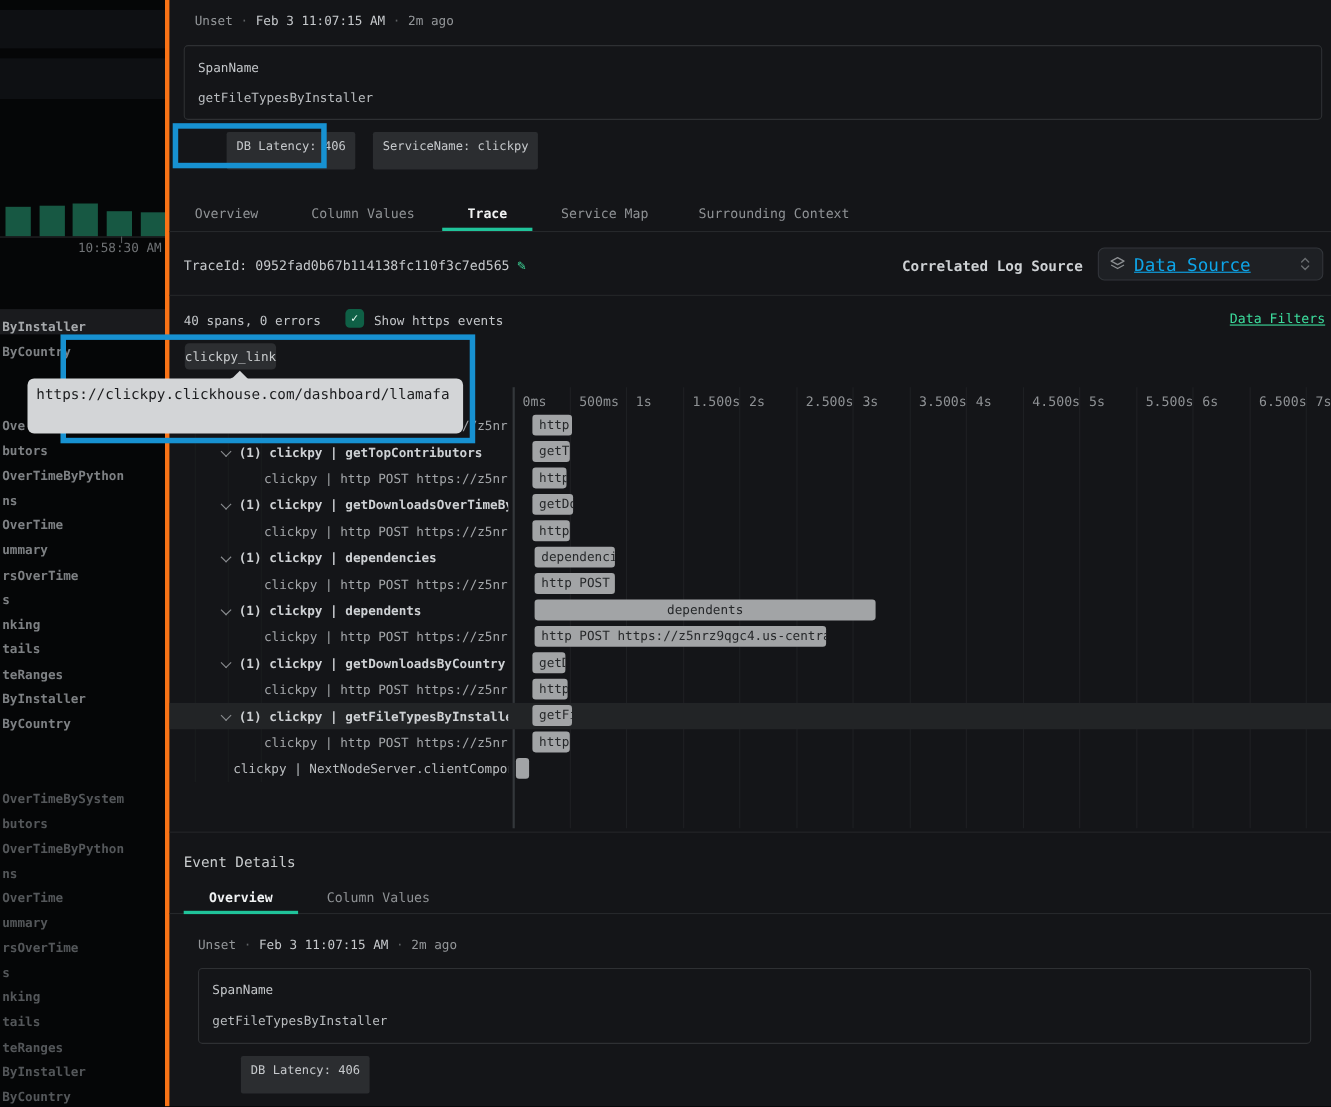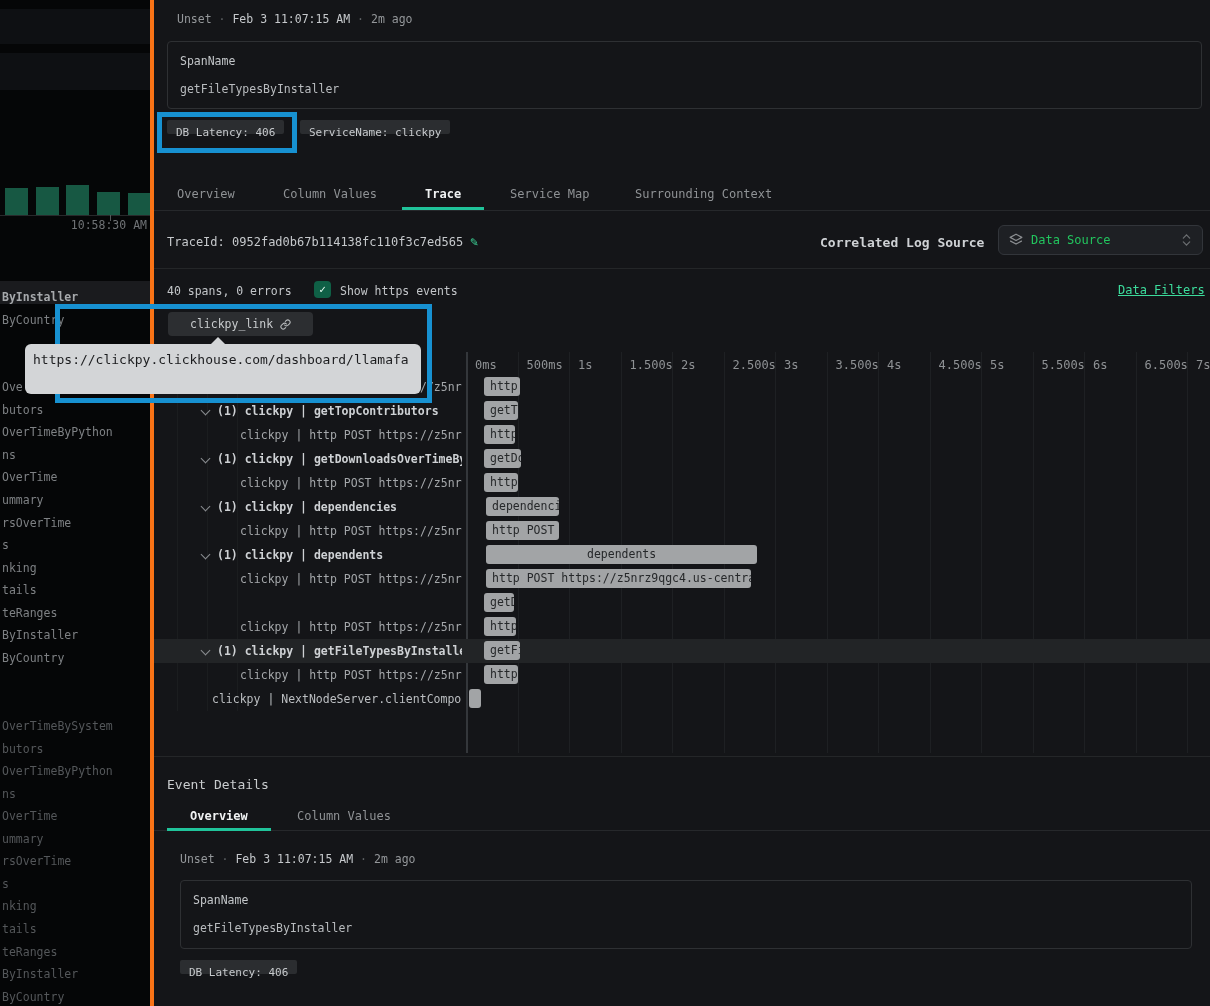--- a/index.html
+++ b/index.html
@@ -8,44 +8,44 @@
         background:#050607;}
   .abs{position:absolute;}
   
   #underlay{position:absolute;left:0;top:0;width:150px;height:1006px;overflow:hidden;background:#050607;}
   .band{position:absolute;left:0;width:150px;background:#0e1013;}
   #hist{position:absolute;left:0;top:0;width:150px;height:215px;overflow:hidden;}
   .hbar{position:absolute;background:#175843;}
   #hist-base{position:absolute;left:0;top:215px;width:150px;height:1px;background:#28292b;}
   #hist-tick{position:absolute;left:110px;top:215px;width:1px;height:6px;background:#55585a;}
   #hist-time{position:absolute;right:3px;top:218px;color:#707376;}
-  .side-item{position:absolute;left:2px;white-space:nowrap;color:#7e8184;}
+  .side-item{position:absolute;left:2px;white-space:nowrap;color:#7e8184;font-weight:bold;}
   .side-item.dim{color:#54575a;}
   .side-item.hl{color:#a6a9ac;font-weight:bold;}
   .side-band{position:absolute;left:0;width:150px;height:23px;background:#1a1b1e;}
   
   #drawer{position:absolute;left:150px;top:0;width:1060px;height:1006px;background:#141518;
           border-left:4px solid #f97316;box-sizing:border-box;}
   .hdr-line{position:absolute;left:23px;white-space:nowrap;}
   .t-dim{color:#94979a;} .t-sep{color:#5f6265;} .t-mid{color:#c6c9cc;}
   .card{position:absolute;border:1px solid #2e3033;border-radius:4px;background:#141518;}
   .card .lbl{position:absolute;left:12px;color:#c3c6c9;}
   .card .val{position:absolute;left:12px;color:#b9bcbf;}
-  .badge{position:absolute;height:14px;line-height:25px;padding:0 9px;background:#2b2d30;
-         color:#c6c9cc;font-size:11px;border-radius:2px;white-space:nowrap;}
+  .badge{position:absolute;height:34px;line-height:25px;padding:0 9px;background:#2b2d30;
+         color:#c6c9cc;font-size:11px;border-radius:2px;white-space:nowrap;margin-left:39px;}
   .bluebox{position:absolute;border:5px solid #1791d1;box-sizing:border-box;}
   .tabsline{position:absolute;left:0;width:1060px;border-bottom:1px solid #26282b;}
   .tab{position:absolute;color:#8f9295;font-size:12px;white-space:nowrap;cursor:pointer;}
   .tab.active{color:#f0f2f3;font-weight:bold;}
   .tab.active::after{content:"";position:absolute;left:-23px;right:-23px;bottom:-9px;height:3px;background:#20c39a;}
   .etab.active::after{bottom:-8px;}
   .pencil{color:#3edc9c;font-size:13px;}
   .select{position:absolute;width:205px;height:30px;background:#1e2024;border:1px solid #32353a;
           border-radius:6px;box-sizing:border-box;display:flex;align-items:center;padding:0 10px;gap:8px;}
-  .select .ph{color:#22c55e;font-size:12px;flex:1;}
+  .select .ph{color:#0ea5e9;font-size:16px;flex:1;text-decoration:underline;}
   .greenlink{color:#3cdc9c;text-decoration:underline;font-size:12px;}
   .checkbox{position:absolute;width:17px;height:17px;border-radius:4px;background:#0f6046;
             color:#eafff5;font-size:11px;line-height:17px;text-align:center;font-weight:bold;}
   
   .gline{position:absolute;width:1px;background:#1e2023;}
   .gline.main{width:2px;background:#34373b;}
   .guide{position:absolute;width:1px;background:#1b1d1f;}
   .tick-lbl{position:absolute;color:#8f9295;font-size:12px;white-space:nowrap;}
   .wrow{position:absolute;left:0;width:1060px;height:24px;}
   .wrow.sel{background:#222426;}
@@ -54,22 +54,22 @@
   .wlabel.parent{color:#ced1d4;font-weight:bold;}
   .wlabel.child{color:#a4a7aa;}
   .wlabel.root{color:#bcbfc2;}
   .chev{position:absolute;top:8px;width:6px;height:6px;border-right:1.5px solid #8a8d90;
         border-bottom:1.5px solid #8a8d90;transform:rotate(45deg);}
   .sbar{position:absolute;top:2px;height:19px;line-height:19px;background:#a2a4a6;color:#26282a;
         border-radius:3px;overflow:hidden;white-space:nowrap;padding:0 6px;box-sizing:border-box;}
   .sbar.center{text-align:center;}
   .divline{position:absolute;left:0;width:1060px;height:1px;background:#242628;}
   
-  #popup-badge{position:absolute;height:24px;line-height:24px;padding:0 22px;background:#2c2e31;
-               border-radius:4px;color:#c9ccce;display:flex;align-items:center;gap:7px;z-index:31;}
+  #popup-badge{position:absolute;height:24px;line-height:24px;padding:0 0;background:#2c2e31;
+               border-radius:4px;color:#c9ccce;display:flex;align-items:center;gap:7px;z-index:31;flex-direction:column;}
   #tooltip{position:absolute;background:#d3d5d7;border-radius:6px;color:#1b1c1e;font-size:13px;
            line-height:21px;padding:5px 0 0 8px;z-index:32;box-sizing:border-box;}
   #caret{position:absolute;width:0;height:0;border-left:8px solid transparent;border-right:8px solid transparent;
          border-bottom:8px solid #d3d5d7;z-index:32;}
   svg.ic{display:block;}
 </style>
 </head>
 <body>
 
 <div id="root">
@@ -255,29 +255,33 @@
           <div class="wlabel child">
             <div style="position: absolute; left: 73px; top: 0px; white-space: nowrap;">clickpy | http POST https://z5nrz</div>
           </div>
           <div class="sbar" style="left: 332.085px; width: 72.615px;">http POST https://z5nrz9qgc4.us-central</div>
         </div>
         <div class="wrow" style="top: 543px;">
           <div class="wlabel parent">
             <div class="chev" style="left: 35px;"></div>
             <div style="position: absolute; left: 50px; top: 0px; white-space: nowrap;">(1) clickpy | dependents</div>
           </div>
-          <div class="sbar center" style="left: 332.085px; width: 271px;">dependents</div>
+          <div class="sbar center" style="left: 332.085px; width: 310px;">dependents</div>
         </div>
         <div class="wrow" style="top: 567px;">
           <div class="wlabel child">
             <div style="position: absolute; left: 73px; top: 0px; white-space: nowrap;">clickpy | http POST https://z5nrz</div>
           </div>
           <div class="sbar" style="left: 332.085px; width: 264.71px;">http POST https://z5nrz9qgc4.us-central</div>
         </div>
         <div class="wrow" style="top: 591px;">
+          <div class="wlabel parent">
+            <div class="chev" style="left: 35px;"></div>
+            <div style="position: absolute; left: 50px; top: 0px; white-space: nowrap;">(1) clickpy | getDownloadsByCountry</div>
+          </div>
           <div class="sbar" style="left: 330.025px; width: 29.87px;">getDownloadsByCountry</div>
         </div>
         <div class="wrow" style="top: 615px;">
           <div class="wlabel child">
             <div style="position: absolute; left: 73px; top: 0px; white-space: nowrap;">clickpy | http POST https://z5nrz</div>
           </div>
           <div class="sbar" style="left: 330.025px; width: 31.93px;">http POST https://z5nrz9qgc4.us-central</div>
         </div>
         <div class="wrow sel" style="top: 639px;">
           <div class="wlabel parent">

